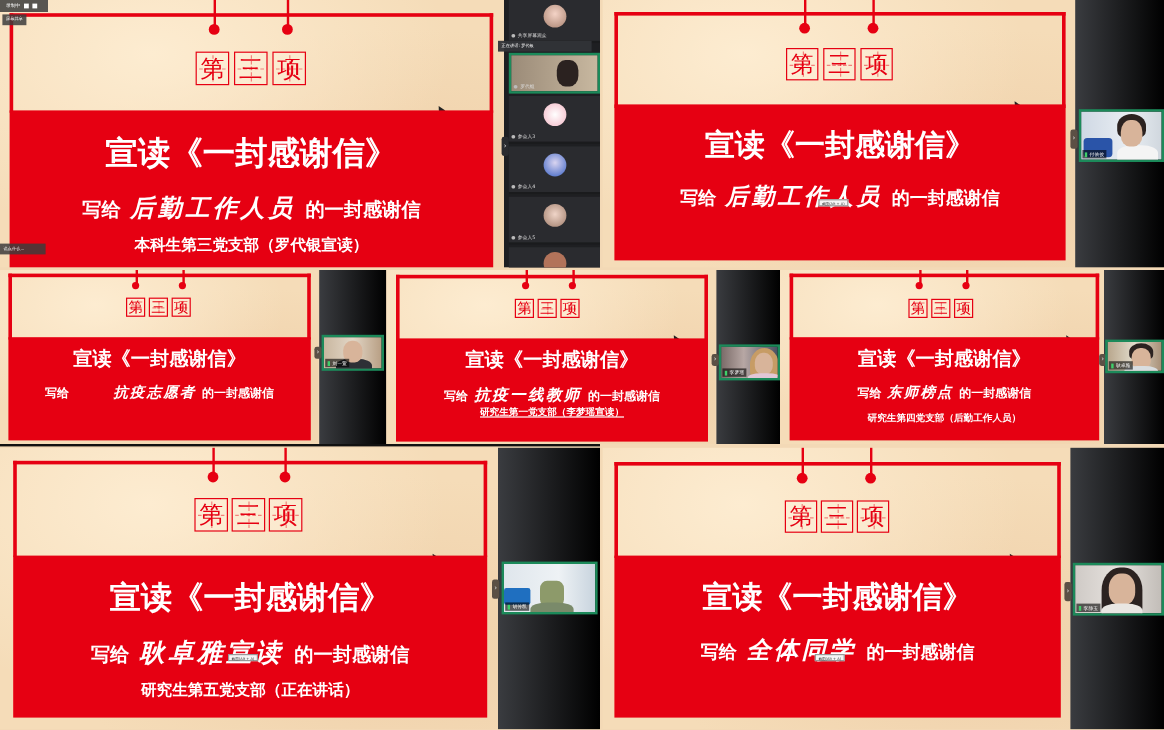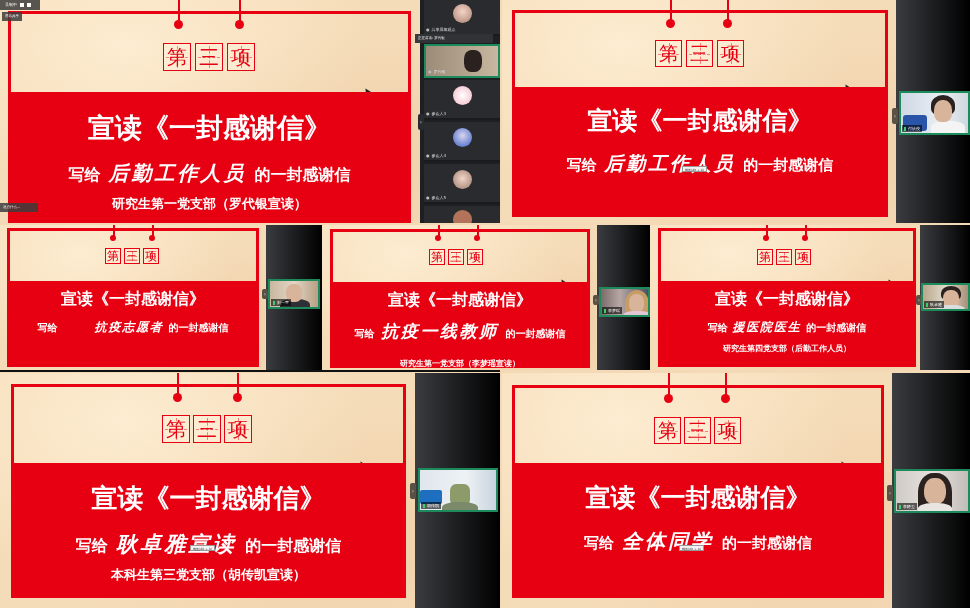--- a/index.html
+++ b/index.html
@@ -84,21 +84,21 @@
     <div class="tzg" style="width:28px;height:28px;font-size:20px;">
         <span>项</span>
       </div>
   </div>
   <div class="cursor" style="left:364px;top:88px;"></div>
   <div class="redbox" style="left:8px;top:92px;width:403px;height:131px;">
     <div class="h1" style="font-size:27px;margin-top:18px;">宣读《一封感谢信》</div>
     <div class="h2" style="font-size:16px;margin-top:14px;">
       <span>写给</span><span class="cal" style="font-size:20px;">后勤工作人员</span><span>的一封感谢信</span>
     </div>
-    <div class="h3" style="font-size:13px;margin-top:8px;">研究生第一党支部（罗代银宣读）</div>
+    <div class="h3" style="font-size:13px;margin-top:8px;">本科生第三党支部（罗代银宣读）</div>
   </div>
   <div class="rec-bar"><span>录制中</span><span class="ctrl"></span><span class="ctrl"></span></div>
   <div class="small-chip" style="left:2px;top:12px;">屏幕共享</div>
   <div class="small-chip" style="left:0;top:203px;width:38px;">说点什么...</div>
 
   <div class="meet-sidebar" style="left:420px;top:0;width:80px;height:223px;">
     <div class="meet-tile" style="top:0;height:36px;">
       <div class="meet-avatar" style="top:4px;background:radial-gradient(circle at 50% 40%,#f4d3c6,#a88270);"></div>
       <div class="meet-name">共享屏幕观众</div>
     </div>
@@ -211,23 +211,23 @@
         <span>三</span>
       </div>
     <div class="tzg" style="width:16px;height:16px;font-size:12px;">
         <span>项</span>
       </div>
   </div>
   <div class="cursor" style="left:238px;top:54px;"></div>
   <div class="redbox" style="left:8px;top:57px;width:260px;height:86px;">
     <div class="h1" style="font-size:16px;margin-top:8px;">宣读《一封感谢信》</div>
     <div class="h2" style="font-size:10px;margin-top:9px;">
-      <span>写给</span><span class="cal" style="font-size:17px;">抗疫一线教师</span><span>的一封感谢信</span>
-    </div>
-    <div class="h3" style="font-size:8px;margin-top:15px;">研究生第一党支部（李梦瑶宣读）</div>
+      <span>写给</span><span class="cal" style="font-size:13px;">抗疫一线教师</span><span>的一封感谢信</span>
+    </div>
+    <div class="h3" style="font-size:8px;margin-top:0;text-decoration:underline;">研究生第一党支部（李梦瑶宣读）</div>
   </div>
   <div class="darkside" style="left:275px;width:53px;"></div>
   <div class="collapse-tab" style="left:271px;top:70px;height:10px;line-height:10px;">›</div>
   <div class="video" style="left:277px;top:62px;width:51px;height:30px;background:linear-gradient(90deg,#7a6b68,#b7a7a4 40%,#4a5062);">
     <div class="hair" style="left:24px;top:1px;width:24px;height:28px;background:#c79c65;"></div>
     <div class="face" style="left:28px;top:5px;width:15px;height:18px;"></div>
     <div class="body" style="left:22px;top:22px;width:28px;height:10px;background:#e2c6d6;"></div>
     <div class="tag">李梦瑶</div>
   </div>
 </div>
@@ -247,21 +247,21 @@
         <span>三</span>
       </div>
     <div class="tzg" style="width:16px;height:16px;font-size:12px;">
         <span>项</span>
       </div>
   </div>
   <div class="cursor" style="left:237px;top:54px;"></div>
   <div class="redbox" style="left:8px;top:56px;width:258px;height:86px;">
     <div class="h1" style="font-size:16px;margin-top:8px;">宣读《一封感谢信》</div>
     <div class="h2" style="font-size:10px;margin-top:9px;">
-      <span>写给</span><span class="cal" style="font-size:12px;">援医院医生</span><span>的一封感谢信</span>
+      <span>写给</span><span class="cal" style="font-size:12px;">东师榜点</span><span>的一封感谢信</span>
     </div>
     <div class="h3" style="font-size:8px;margin-top:7px;">研究生第四党支部（后勤工作人员）</div>
   </div>
   <div class="darkside" style="left:270px;width:50px;"></div>
   <div class="collapse-tab" style="left:266px;top:70px;height:10px;line-height:10px;">›</div>
   <div class="video" style="left:271px;top:58px;width:49px;height:28px;background:linear-gradient(90deg,#b8a68c,#e2dccc 50%,#a89078);">
     <div class="hair" style="left:18px;top:1px;width:20px;height:14px;"></div>
     <div class="face" style="left:20px;top:5px;width:16px;height:18px;"></div>
     <div class="body" style="left:14px;top:20px;width:28px;height:10px;background:#d9dde0;"></div>
     <div class="tag">耿卓雅</div>
@@ -287,21 +287,21 @@
     <div class="tzg" style="width:28px;height:28px;font-size:20px;">
         <span>项</span>
       </div>
   </div>
   <div class="cursor" style="left:359px;top:88px;"></div>
   <div class="redbox" style="left:11px;top:90px;width:395px;height:135px;">
     <div class="h1" style="font-size:26px;margin-top:18px;">宣读《一封感谢信》</div>
     <div class="h2" style="font-size:16px;margin-top:14px;">
       <span>写给</span><span class="cal" style="font-size:21px;">耿卓雅宣读</span><span>的一封感谢信</span>
     </div>
-    <div class="h3" style="font-size:13px;margin-top:8px;">本科生第三党支部（胡传凯宣读）</div>
+    <div class="h3" style="font-size:13px;margin-top:8px;">研究生第五党支部（正在讲话）</div>
   </div>
   <div class="tooltip" style="left:190px;top:172px;">截图(Alt + A)</div>
   <div class="darkside" style="left:415px;width:85px;"></div>
   <div class="collapse-tab" style="left:410px;top:110px;">›</div>
   <div class="video" style="left:418px;top:95px;width:80px;height:44px;background:linear-gradient(90deg,#dfe6ec 0%,#eef2f5 60%,#c8d4de 100%);">
     <div class="body" style="left:0;top:20px;width:22px;height:14px;background:#1f6fc0;border-radius:2px;"></div>
     <div class="face" style="left:30px;top:14px;width:20px;height:22px;background:#8d9a6a;border-radius:30%;"></div>
     <div class="body" style="left:22px;top:32px;width:36px;height:14px;background:#7a8a6a;"></div>
     <div class="tag">胡传凯</div>
   </div>

